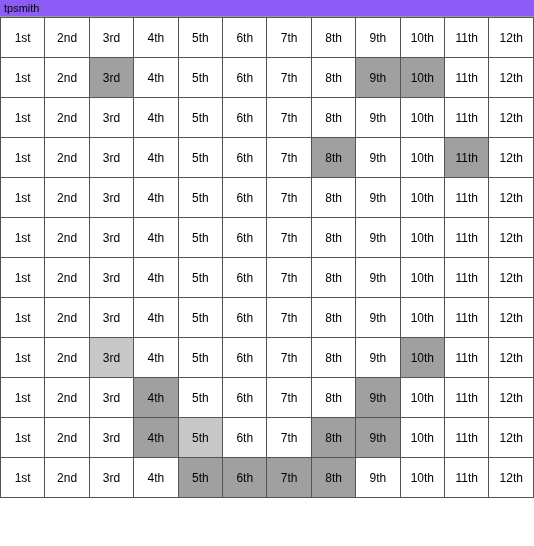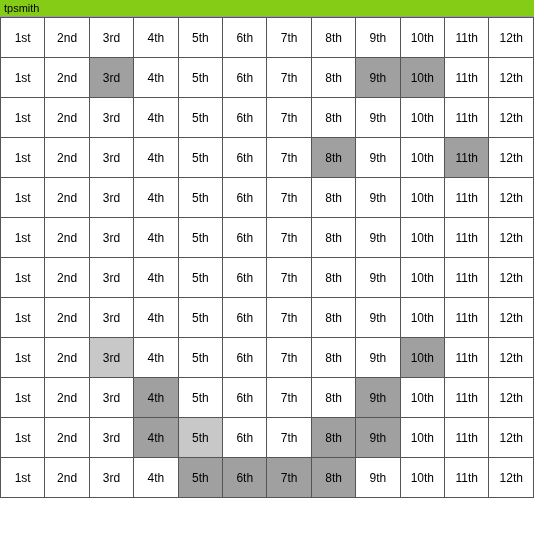--- a/index.html
+++ b/index.html
@@ -5,21 +5,21 @@
     * { margin: 0; padding: 0; box-sizing: border-box; }
     body {
       width: 534px;
       height: 546px;
       font-family: Arial, sans-serif;
       font-size: 12px;
       overflow: hidden;
       background: #fff;
     }
     .title-bar {
-      background: #84cc16;
+      background: #8b5cf6;
       padding: 2px 4px;
       font-size: 11px;
       border-bottom: 1px solid #999;
     }
     .grid-container {
       overflow: auto;
       width: 534px;
       height: 534px;
     }
     table {

